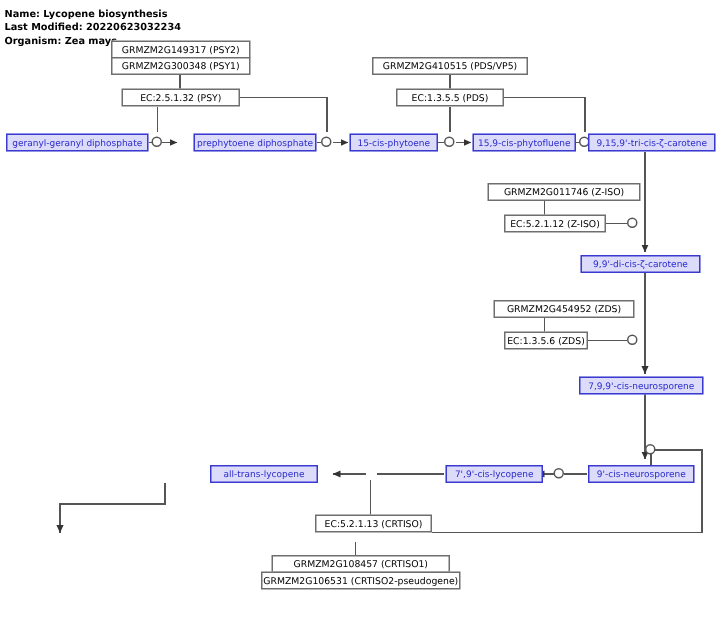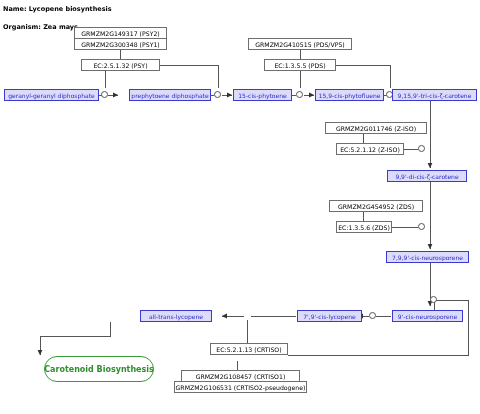--- a/index.html
+++ b/index.html
@@ -38,20 +38,21 @@
   }
   .rxn{position:absolute;width:7px;height:7px;border:1px solid #555;
        border-radius:50%;background:#fff;box-sizing:border-box;}
 </style>
 </head>
 <body>
 
 <div id="canvas">
 
   <div class="hdr" style="top:5px;">Name: Lycopene biosynthesis</div>
+  <div class="hdr" style="top:14px;">Last Modified: 20220623032234</div>
   <div class="hdr" style="top:23px;">Organism: Zea mays</div>
 
   <svg class="wires" viewBox="0 0 480 414">
     <defs>
       <marker id="ah" markerWidth="6" markerHeight="6" refX="5" refY="3" orient="auto">
         <path d="M0,0.6 L5.2,3 L0,5.4 z" fill="#333"></path>
       </marker>
     </defs>
     <g stroke="#555" stroke-width="1" fill="none" shape-rendering="crispEdges">
 
@@ -137,15 +138,14 @@
   <div class="node met" style="left:387px;top:170px;width:80px;">9,9'-di-cis-ζ-carotene</div>
 
   <div class="node met" style="left:386px;top:251px;width:83px;">7,9,9'-cis-neurosporene</div>
 
   <div class="node met" style="left:392px;top:310px;width:71px;">9'-cis-neurosporene</div>
 
   <div class="node met" style="left:297px;top:310px;width:65px;">7',9'-cis-lycopene</div>
 
   <div class="node met" style="left:140px;top:310px;width:72px;">all-trans-lycopene</div>
 
-  <div class="node pathway" style="left:44px;top:356px;width:110px;">Carotenoid Biosynthesis</div>
 
 </div>
 
 </body></html>

